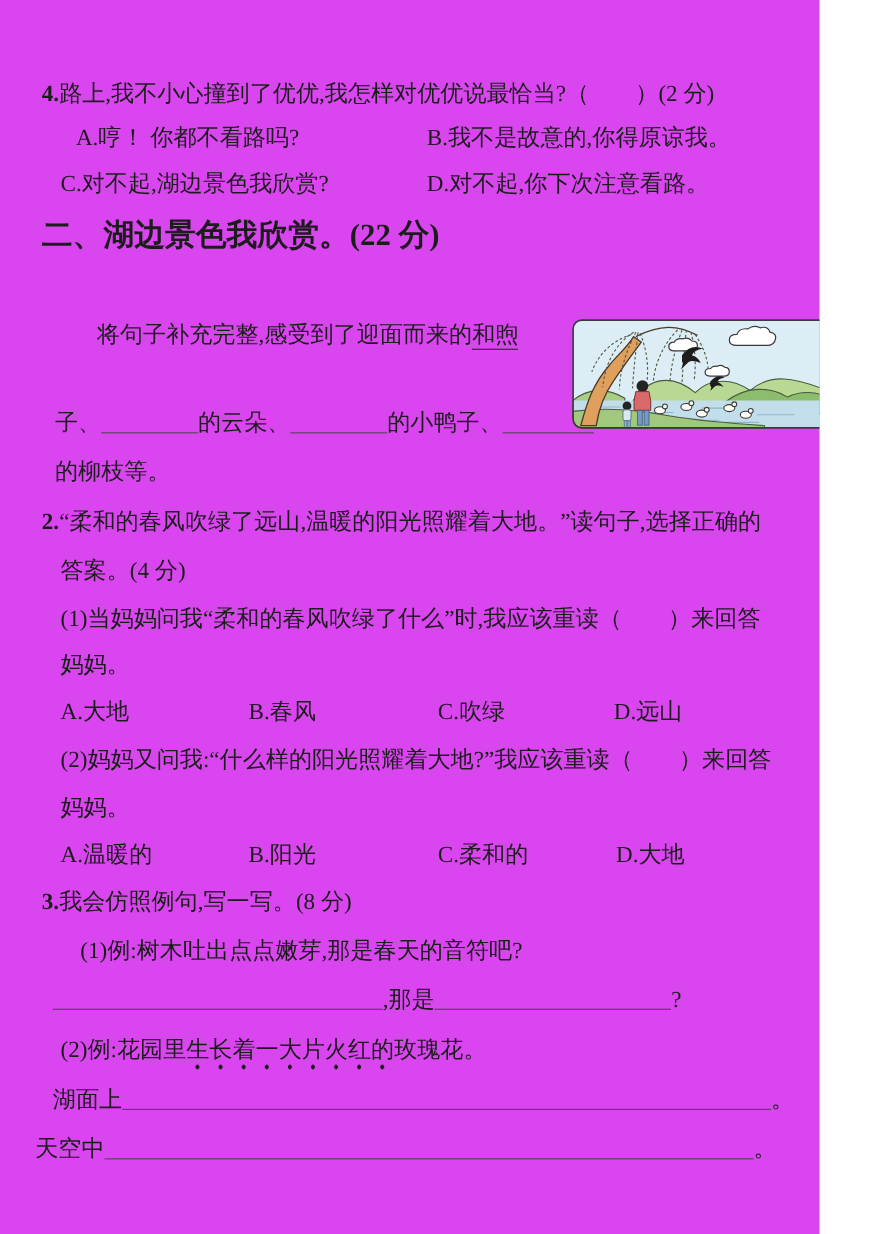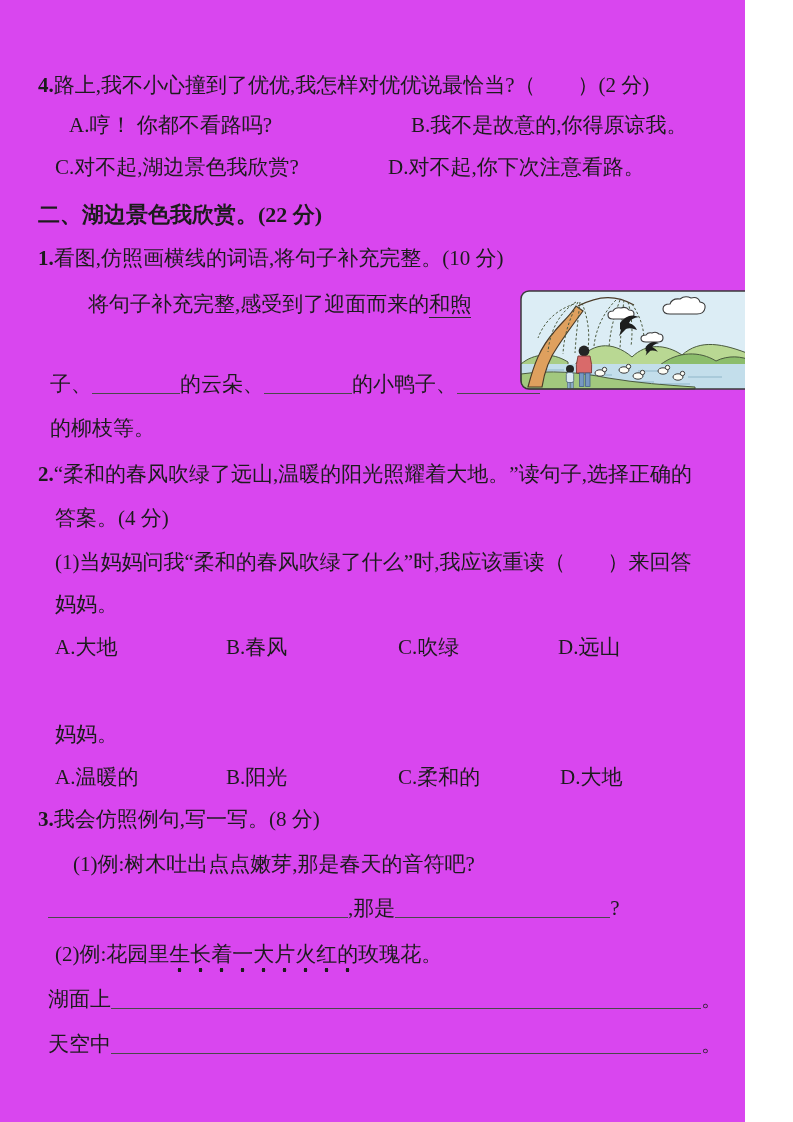--- a/index.html
+++ b/index.html
@@ -3,21 +3,21 @@
 <meta charset="utf-8">
 <style>
   html,body { margin:0; padding:0; background:#ffffff; }
   .page {
     position:relative; width:745px; height:1122px; background:#d946ef;
     font-family:Liberation Serif, serif;
     color:#1c1c1c; overflow:hidden;
   }
   .line { position:absolute; white-space:nowrap; font-size:21px; line-height:26px; }
   .num  { font-weight:bold; }
-  .sect { font-weight:bold; font-size:22px; }
+  .sect { font-weight:bold; font-size:28px; }
   .col  { position:absolute; top:0; white-space:nowrap; }
   .blank {
     display:inline-block; height:20px; vertical-align:-3px;
     border-bottom:1.6px solid #4a4a4a;
   }
   .w88 { width:88px; } .w85 { width:85px; } .w83 { width:83px; }
   .w300 { width:300px; } .w215 { width:215px; } .wlong { width:590px; }
   .uline { border-bottom:1.6px solid #2a2a2a; padding-bottom:1px; }
   .emph {
     background-image: radial-gradient(circle at 50% 50%, #1c1c1c 1.8px, transparent 2.1px);
@@ -31,32 +31,29 @@
 </head>
 <body>
 
 <div class="page">
 
   <div class="line" style="left:38px; top:72px;">
     <span class="num">4.</span><span>路上,我不小心撞到了优优,我怎样对优优说最恰当?（　　）(2 分)</span>
   </div>
   <div class="line" style="left:0; top:112px; width:793px;">
     <span class="col" style="left:55px;margin-left:14px;">A.哼！ 你都不看路吗?</span>
-    <span class="col" style="left:388px;margin-left:23px;">B.我不是故意的,你得原谅我。</span>
+    <span class="col" style="left:388px;">B.我不是故意的,你得原谅我。</span>
   </div>
   <div class="line" style="left:0; top:154px; width:793px;">
     <span class="col" style="left:55px;">C.对不起,湖边景色我欣赏?</span>
     <span class="col" style="left:388px;">D.对不起,你下次注意看路。</span>
   </div>
 
   <div class="line sect" style="left:38px; top:202px;">二、湖边景色我欣赏。(22 分)</div>
 
-  <div class="line" style="left:38px; top:245px;">
-    <span class="num">1.</span><span>看图,仿照画横线的词语,将句子补充完整。(10 分)</span>
-  </div>
 
   <div class="line" style="left:88px; top:291px;">
     <span>将句子补充完整,感受到了迎面而来的</span><span class="uline">和煦</span>
   </div>
   <div class="line" style="left:50px; top:371px;">
     <span>子、</span><span class="blank w88"></span><span>的云朵、</span><span class="blank w88"></span><span>的小鸭子、</span><span class="blank w83"></span>
   </div>
   <div class="line" style="left:50px; top:415px;">的柳枝等。</div>
 
   <svg class="illus" viewBox="0 0 233 100">
@@ -136,20 +133,21 @@
 
   <div class="line" style="left:55px; top:549px;">(1)当妈妈问我“柔和的春风吹绿了什么”时,我应该重读（　　）来回答</div>
   <div class="line" style="left:55px; top:591px;">妈妈。</div>
   <div class="line" style="left:0; top:634px; width:793px;">
     <span class="col" style="left:55px;">A.大地</span>
     <span class="col" style="left:226px;">B.春风</span>
     <span class="col" style="left:398px;">C.吹绿</span>
     <span class="col" style="left:558px;">D.远山</span>
   </div>
 
+  <div class="line" style="left:55px; top:677px;">(2)妈妈又问我:“什么样的阳光照耀着大地?”我应该重读（　　）来回答</div>
   <div class="line" style="left:55px; top:721px;">妈妈。</div>
   <div class="line" style="left:0; top:764px; width:793px;">
     <span class="col" style="left:55px;">A.温暖的</span>
     <span class="col" style="left:226px;">B.阳光</span>
     <span class="col" style="left:398px;">C.柔和的</span>
     <span class="col" style="left:560px;">D.大地</span>
   </div>
 
   <div class="line" style="left:38px; top:806px;">
     <span class="num">3.</span><span>我会仿照例句,写一写。(8 分)</span>
@@ -159,17 +157,17 @@
   <div class="line" style="left:48px; top:895px;">
     <span class="blank w300"></span><span>,那是</span><span class="blank w215"></span><span>?</span>
   </div>
 
   <div class="line" style="left:55px; top:941px;">
     <span>(2)例:花园里</span><span class="emph">生长着一大片火红的</span><span>玫瑰花。</span>
   </div>
   <div class="line" style="left:48px; top:986px;">
     <span>湖面上</span><span class="blank wlong"></span><span>。</span>
   </div>
-  <div class="line" style="left:48px; top:1031px;">
+  <div class="line" style="left:32px; top:1031px;">
     <span>天空中</span><span class="blank wlong"></span><span>。</span>
   </div>
 
 </div>
 
 </body></html>

